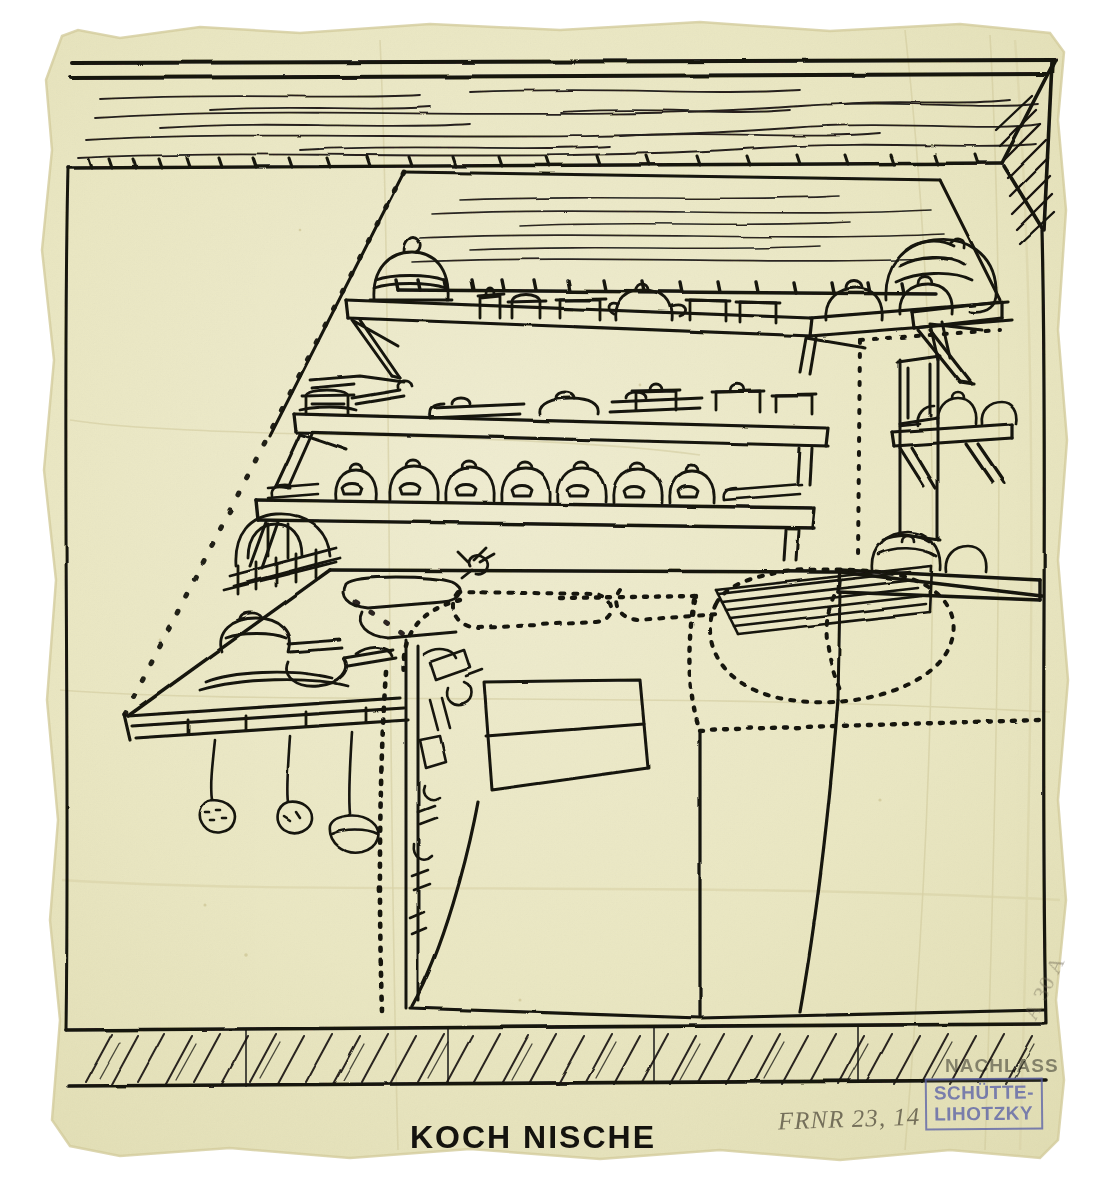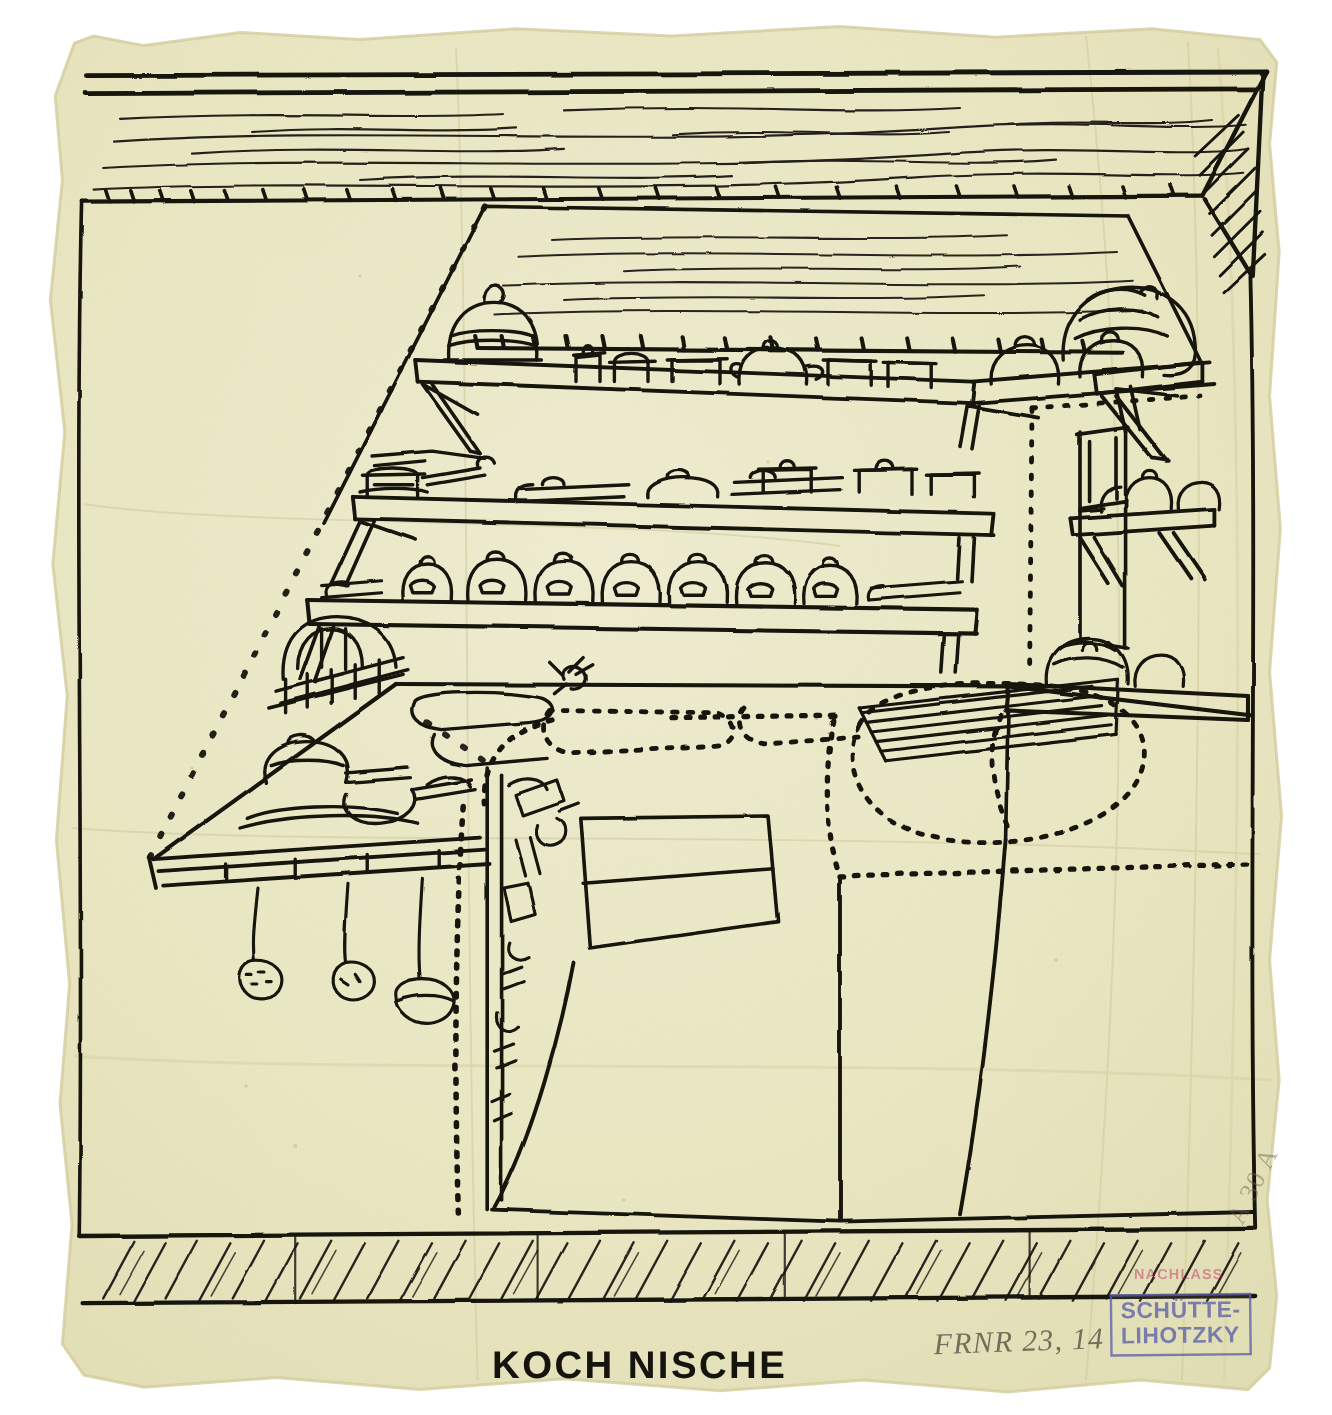--- a/index.html
+++ b/index.html
@@ -11,22 +11,22 @@
   #stamp{position:absolute;border:2px solid #5b62a8;color:#5b62a8;
     font-family:"Liberation Sans",sans-serif;font-weight:700;line-height:1.08;
     padding:3px 7px 4px 7px;font-size:19px;letter-spacing:.5px;opacity:.78;
     transform:rotate(-0.6deg);background:rgba(235,232,196,0.10);}
   #pencil-note{position:absolute;color:#4a4436;opacity:.72;
     font-family:"Liberation Serif",serif;font-size:25px;font-style:italic;
     transform:rotate(-2deg);letter-spacing:1px;}
   #pencil-corner{position:absolute;color:#6a6350;opacity:.45;
     font-family:"Liberation Serif",serif;font-size:22px;
     transform:rotate(-64deg);letter-spacing:1px;}
-  #nachlass{position:absolute;color:#be185d;opacity:.42;font-weight:700;
-    font-family:"Liberation Sans",sans-serif;font-size:12px;letter-spacing:1px;}
+  #nachlass{position:absolute;color:#000000;opacity:.42;font-weight:700;
+    font-family:"Liberation Sans",sans-serif;font-size:19px;letter-spacing:1px;}
 </style>
 </head>
 <body>
 
 <div id="sheet">
 
 <svg width="1110" height="1179" viewBox="0 0 1110 1179" xmlns="http://www.w3.org/2000/svg">
 
   <defs>
 

